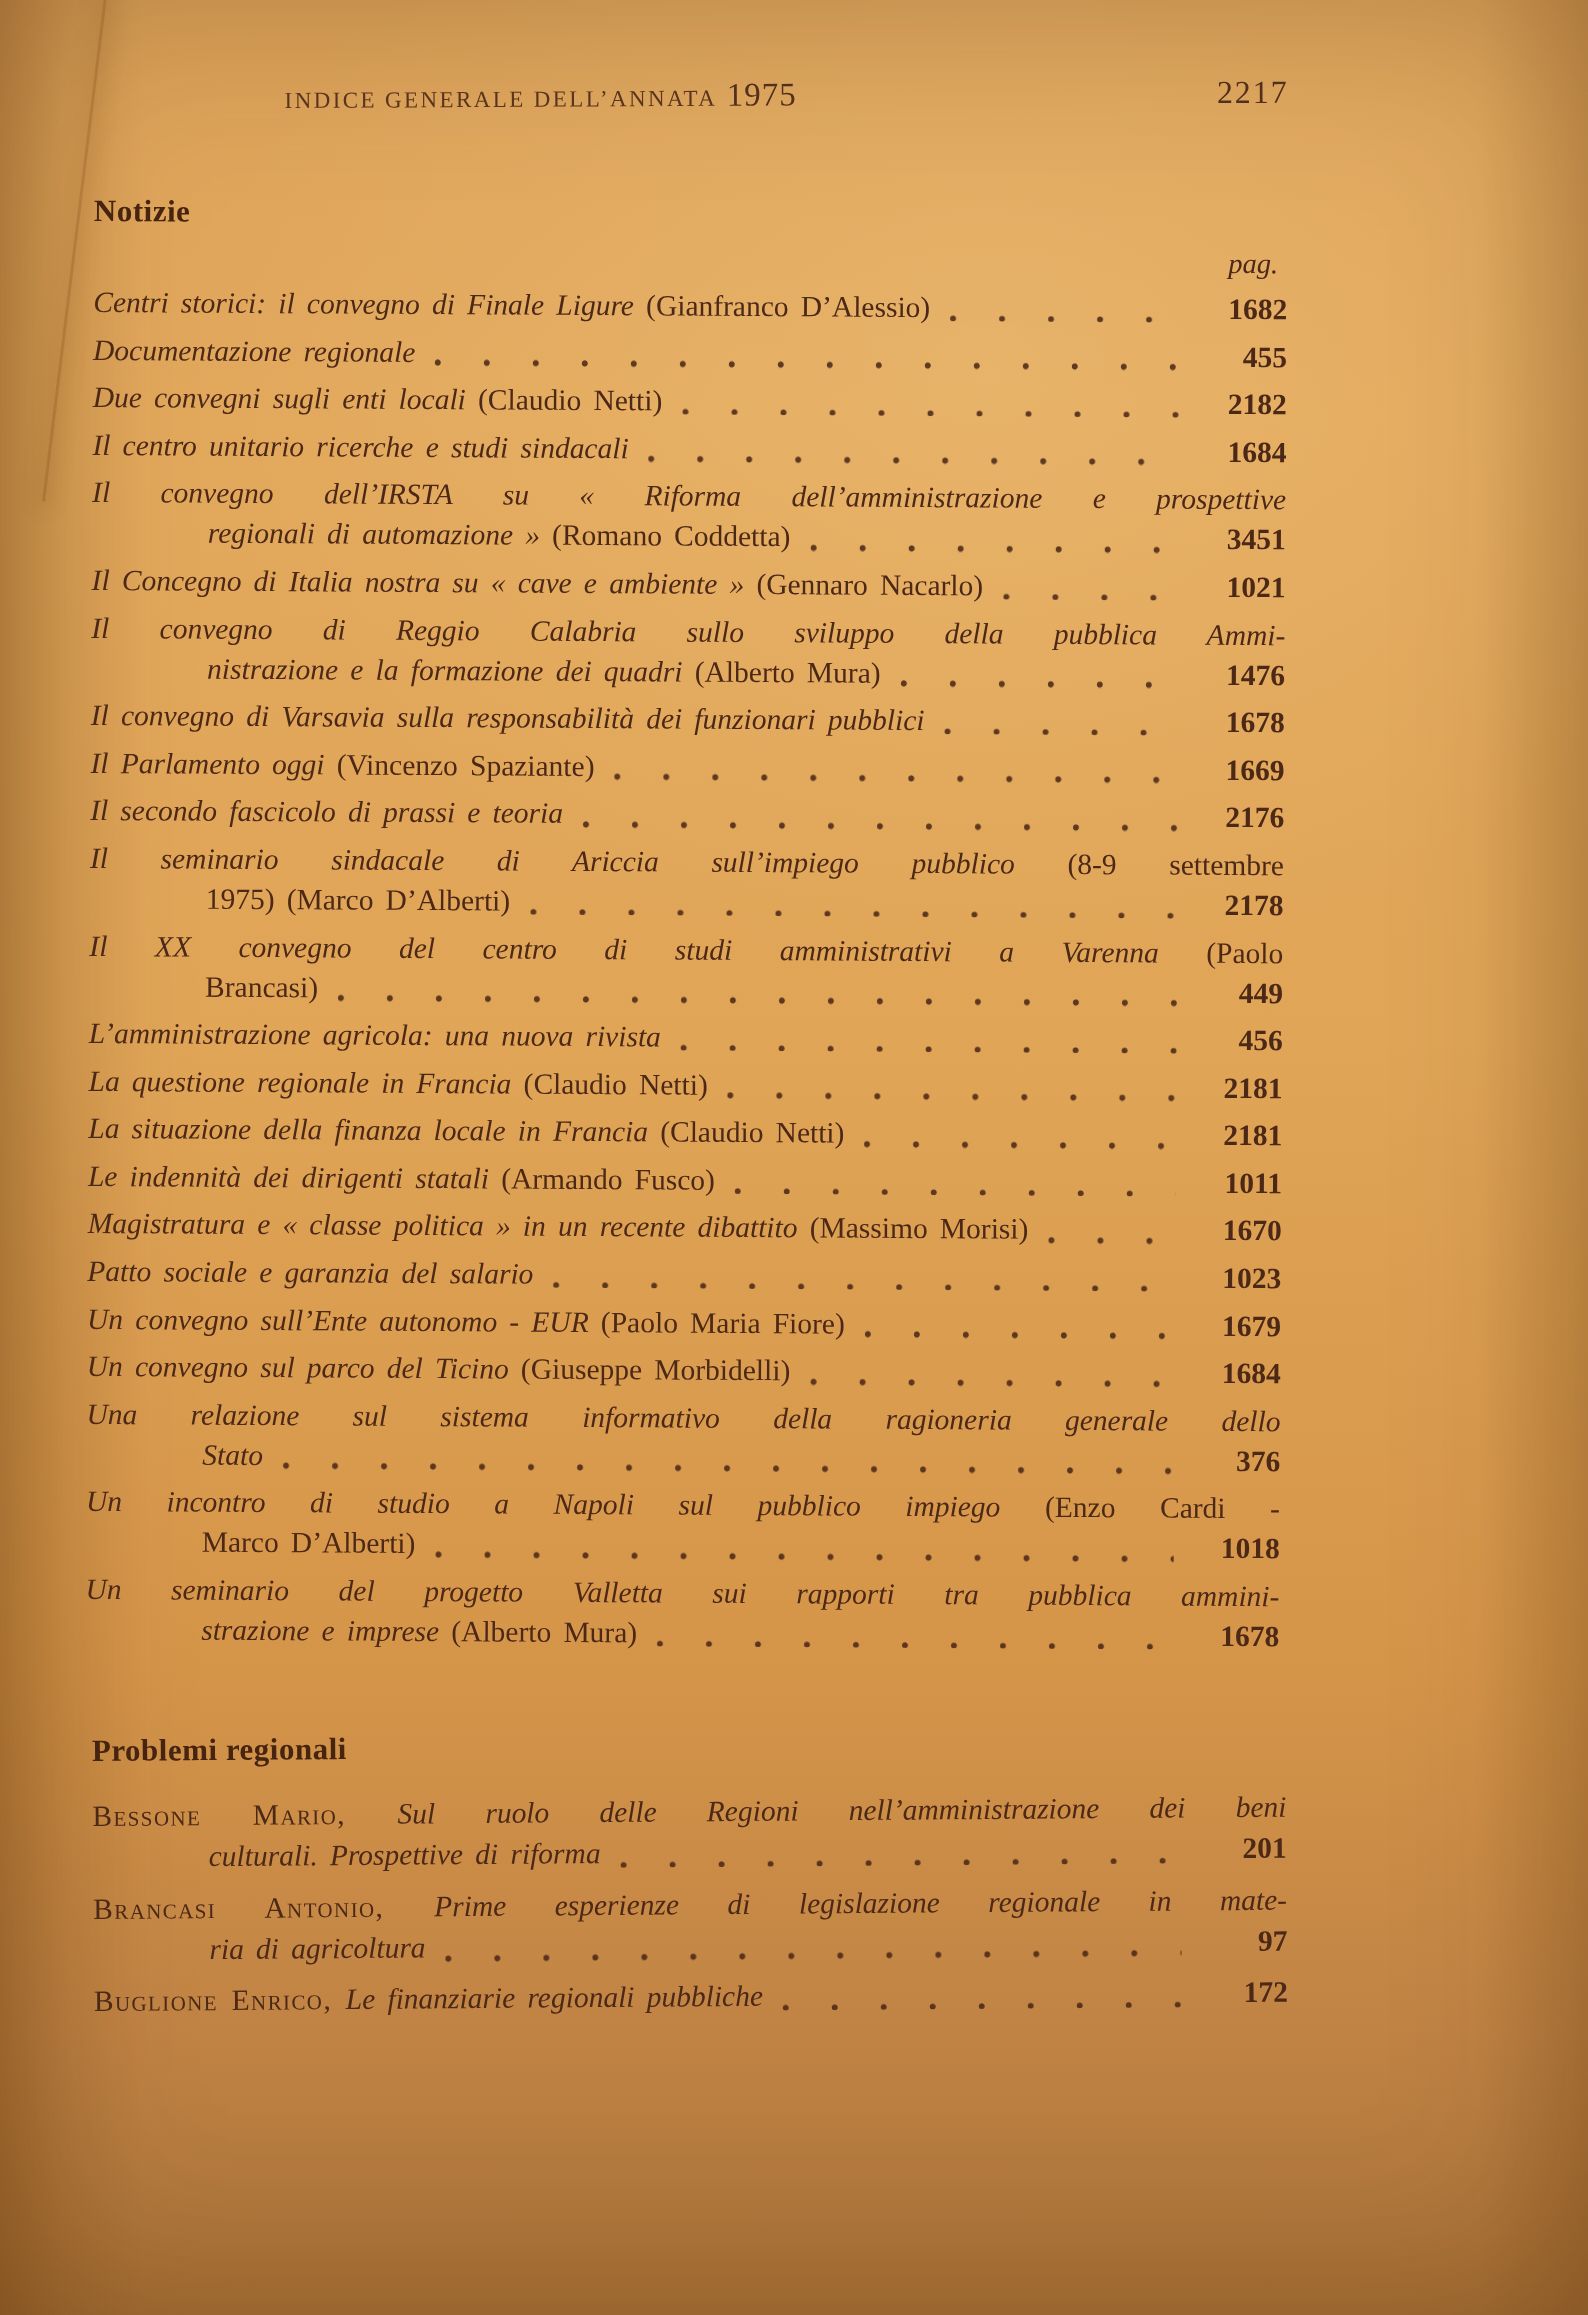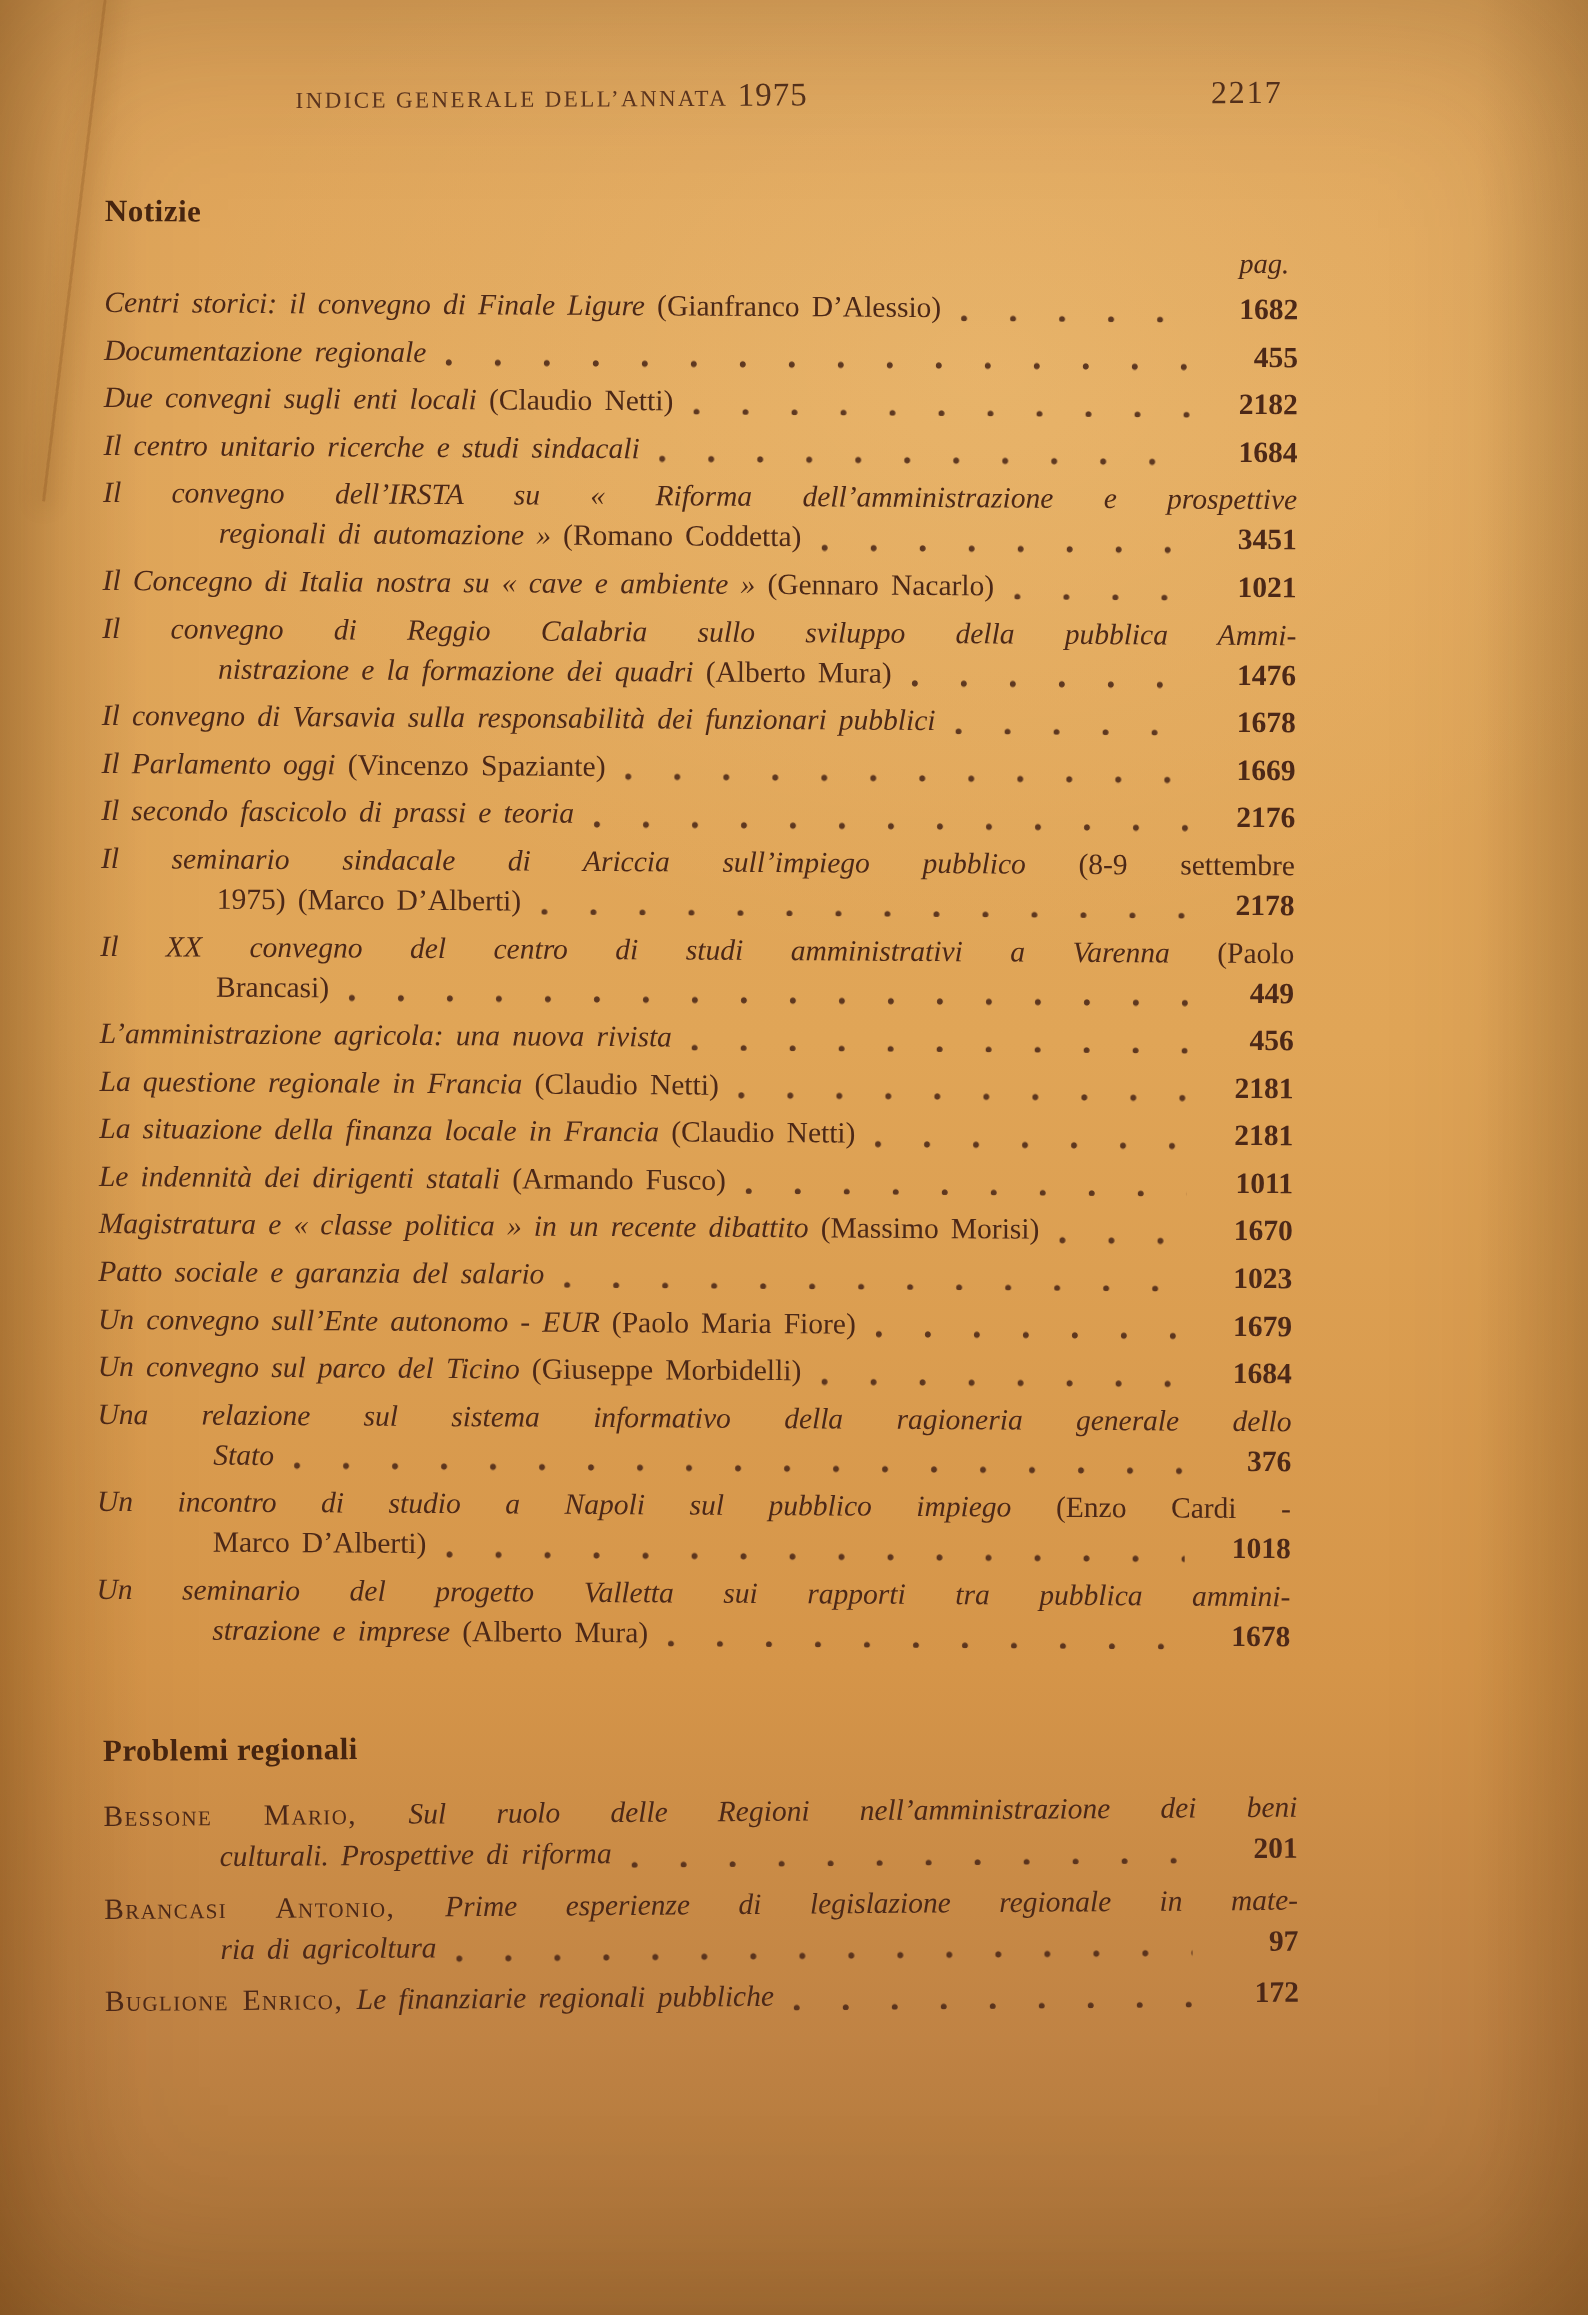--- a/index.html
+++ b/index.html
@@ -17,38 +17,38 @@
       linear-gradient(180deg,#dda35a 0%,#e2a85c 18%,#e0a557 45%,#d59549 72%,#c08344 88%,#a87137 100%);
     box-shadow: inset 0 0 190px rgba(70,35,5,0.28);
   }
   .crease{
     position:absolute;left:107px;top:-28.5px;width:2.9px;height:533px;
     background:rgba(115,62,16,0.28);
     box-shadow:0 0 19px 6.7px rgba(120,70,20,0.14);
     transform:rotate(7deg);transform-origin:top left;
   }
   .content{
-    position:absolute;left:105px;top:0;width:1194px;height:2309px;
+    position:absolute;left:94px;top:0;width:1194px;height:2309px;
     color:#4c2817;
   }
   .header-row{
     display:flex;align-items:baseline;
     padding-top:80px;
     transform:rotate(-0.3deg);transform-origin:0 0;
   }
   .running-title{
     margin-left:190px;
     font-size:23px;letter-spacing:2.4px;color:#5b341e;
     white-space:nowrap;
   }
   .running-title .year{
     font-size:33px;letter-spacing:1px;margin-left:9.5px;color:#53301b;
   }
   .folio{
-    margin-left:auto;margin-right:17px;
+    margin-left:auto;
     font-size:32px;color:#53301b;letter-spacing:1.9px;
   }
   .section-title{
     margin:0;font-size:31px;font-weight:bold;color:#46240f;letter-spacing:0.5px;
   }
   .section-notizie{transform:rotate(0.35deg);transform-origin:0 0;}
   .section-notizie .section-title{margin-top:76px;}
   .section-problemi{transform:rotate(-0.45deg);transform-origin:0 100%;}
   .section-problemi .section-title{margin-top:84px;margin-bottom:27px;}
   .pag-row{

